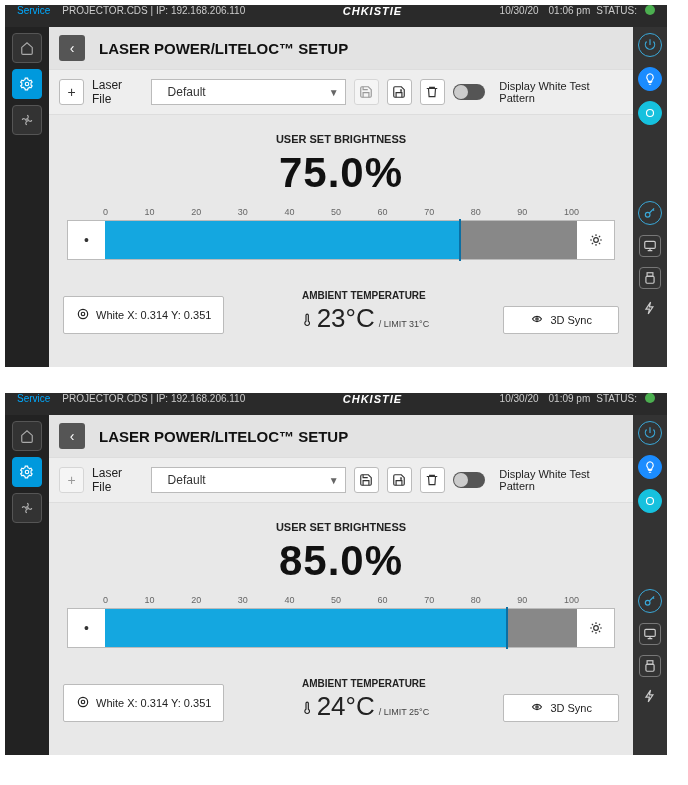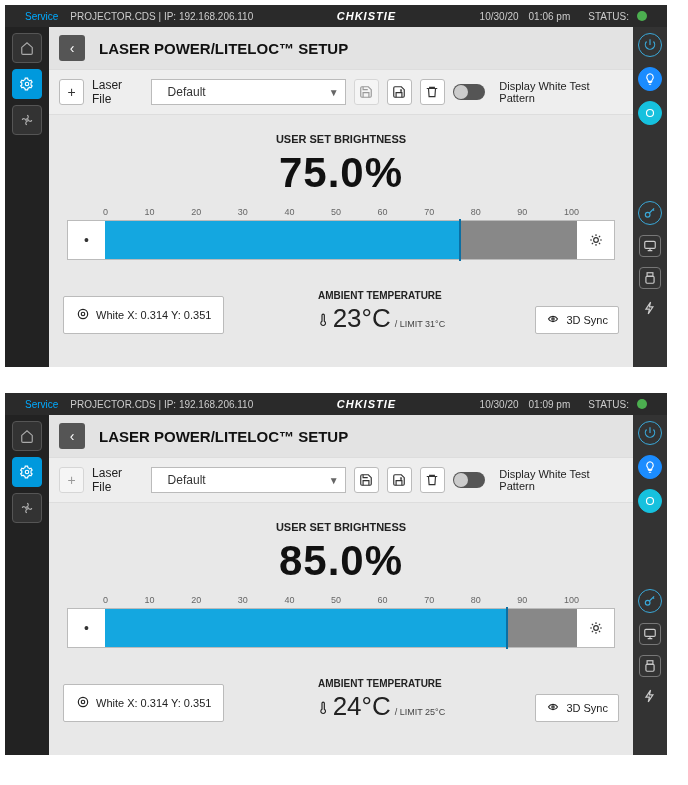--- a/index.html
+++ b/index.html
@@ -1,23 +1,23 @@
 <!DOCTYPE html>
 <html><head>
 <meta charset="utf-8">
 <style>
   * { box-sizing: border-box; margin: 0; padding: 0; font-family: Arial, sans-serif; }
   body { background: #fff; width: 688px; }
   .screenshot { position: relative; width: 662px; margin: 5px; }
-  .topbar { background: #2a2a2a; height: 22px; display: flex; align-items: center; padding: 0 20px; color: #aaa; font-size: 10px; }
+  .topbar { background: #2a2a2a; height: 22px; display: flex; align-items: flex-start; padding: 0 12px; color: #aaa; font-size: 10px; }
   .topbar .service { color: #00aaff; margin-right: 12px; }
   .topbar .proj { color: #ccc; }
   .topbar .brand { flex:1; text-align:center; color:#fff; font-style:italic; font-weight:bold; font-size:11px; letter-spacing:1px;}
   .topbar .date { color:#ccc; margin-right:10px;}
-  .topbar .time { color:#ccc; margin-right:18px;}
+  .topbar .time { color:#ccc; margin-right:6px;}
   .topbar .status-label { color:#ccc; margin-right:8px;}
   .status-dot { width:10px; height:10px; border-radius:50%; background:#4caf50; display:inline-block;}
   .body-row { display:flex; height: 340px; background:#e3e3e3;}
   .leftnav { width:44px; background:#222; display:flex; flex-direction:column; align-items:center; padding-top:6px; gap:6px;}
   .nav-btn { width:30px; height:30px; background:#333; border:1px solid #555; border-radius:4px; display:flex; align-items:center; justify-content:center; cursor:pointer; color:#aaa;}
   .nav-btn.active { background:#0099dd; color:#fff; border-color:#0099dd;}
   .rightnav { width:34px; background:#333; display:flex; flex-direction:column; align-items:center; padding-top:6px; gap:10px;}
   .rnav-btn { width:24px; height:24px; border-radius:50%; display:flex; align-items:center; justify-content:center; cursor:pointer; font-size:11px; border:1.5px solid #3aa8d8; color:#3aa8d8; background:transparent;}
   .rnav-btn.fill-blue { background:#1b8cff; border-color:#1b8cff; color:#fff;}
   .rnav-btn.fill-cyan { background:#16c1de; border-color:#16c1de; color:#fff;}
@@ -48,21 +48,21 @@
   .track { flex:1; border-top:1px solid #bbb; border-bottom:1px solid #bbb; display:flex; position:relative; background:#888;}
   .fill { background:#14a7e0; height:100%;}
   .thumb-line { position:absolute; top:-2px; bottom:-2px; width:2px; background:#0b6fa3;}
   .bottom-row { display:flex; align-items:flex-end; justify-content:space-between; margin-top:30px; padding:0 4px;}
   .white-btn { border:1px solid #bbb; background:#fff; padding:10px 12px; font-size:11px; color:#222; display:flex; align-items:center; gap:6px; cursor:pointer; border-radius:2px;}
   .temp-block { text-align:center; }
   .temp-label { font-size:10px; font-weight:bold; color:#222; margin-bottom:2px;}
   .temp-val { font-size:12px; color:#222; display:flex; align-items:baseline; gap:4px; justify-content:center;}
   .temp-val .big { font-size:26px; font-weight:400;}
   .temp-val .limit { font-size:9px; color:#444;}
-  .sync-btn { border:1px solid #bbb; background:#fff; padding:5px 10px; font-size:11px; color:#222; display:flex; align-items:center; gap:6px; cursor:pointer; border-radius:2px;}
+  .sync-btn { border:1px solid #bbb; background:#fff; padding:5px 26px; font-size:11px; color:#222; display:flex; align-items:center; gap:6px; cursor:pointer; border-radius:2px;}
   .gap { height:16px; background:#fff;}
 </style>
 </head>
 <body>
 
 <div id="root">
   <div class="screenshot">
     <div class="topbar">
       <span class="service">Service</span>
       <span class="proj">PROJECTOR.CDS  |  IP: 192.168.206.110</span>

